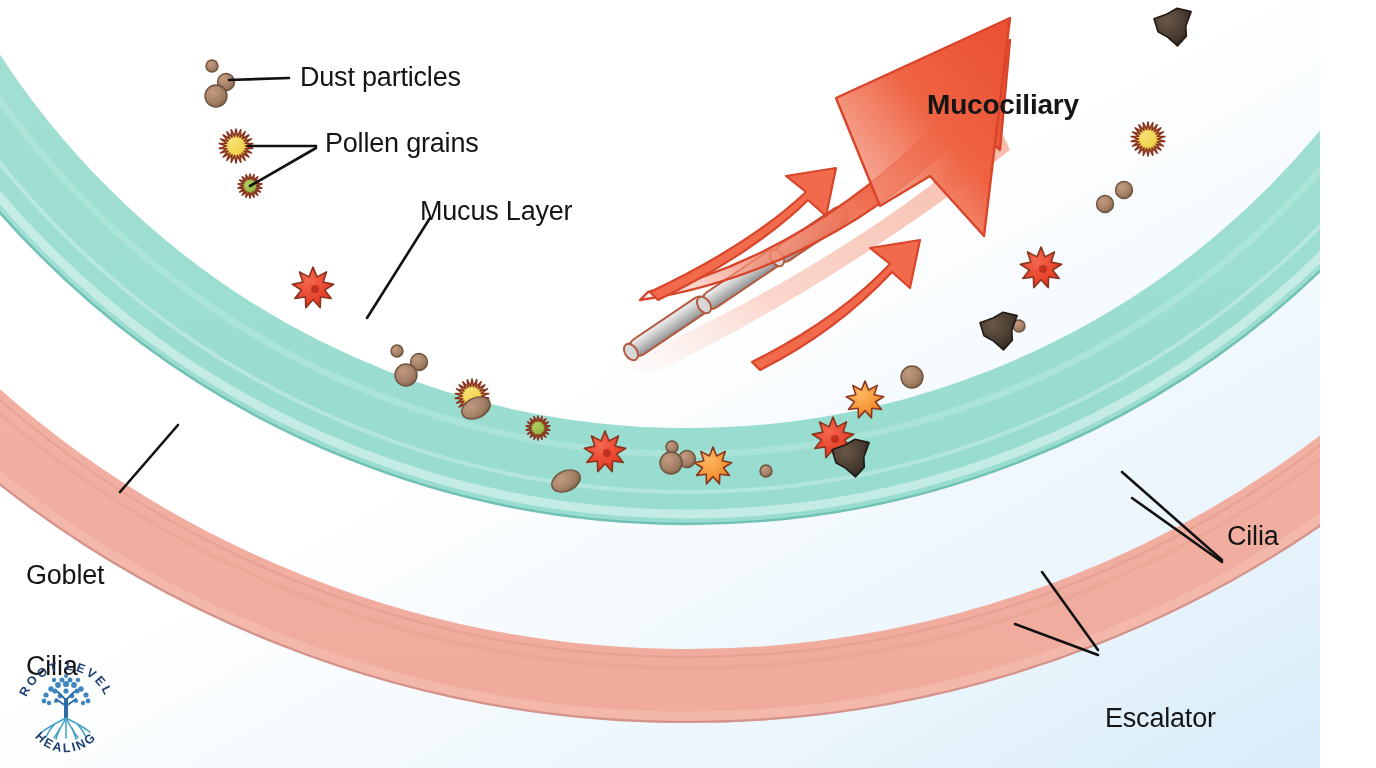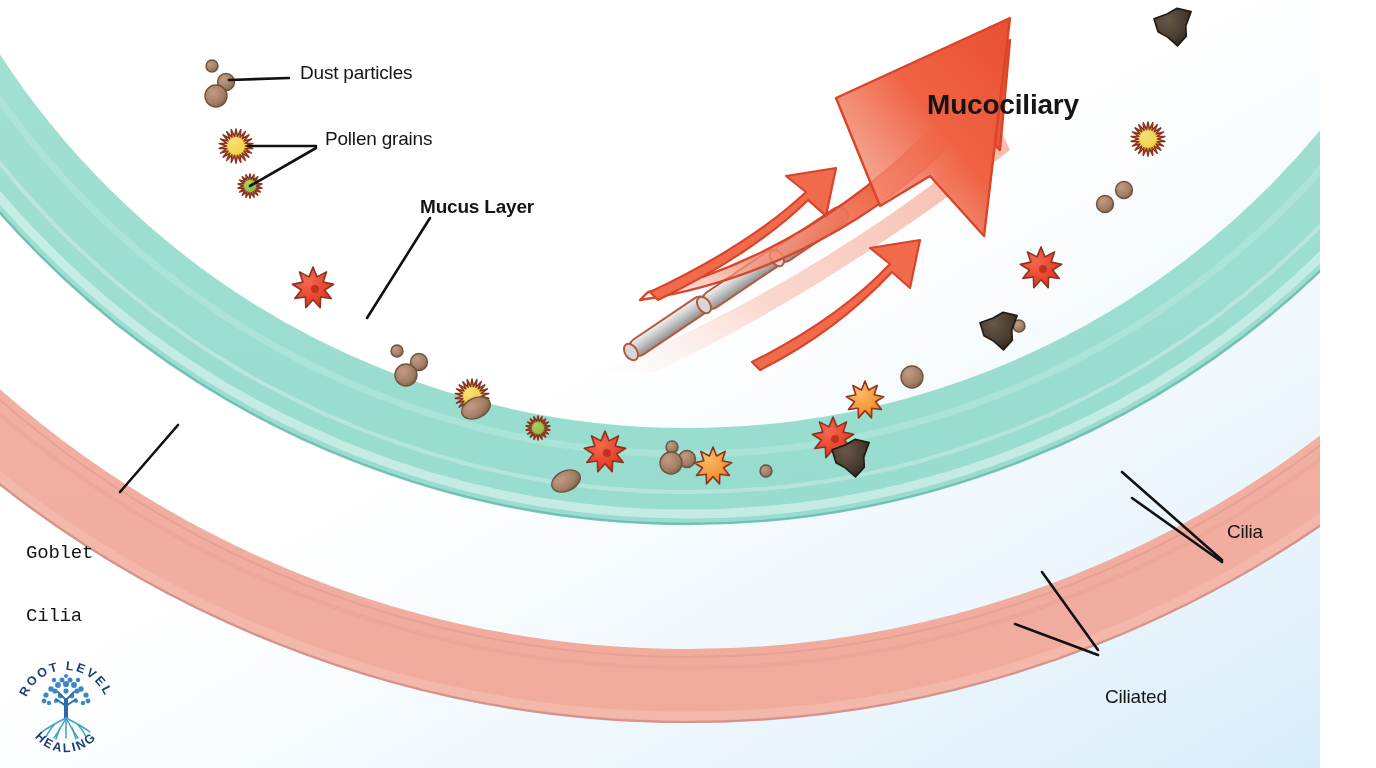--- a/index.html
+++ b/index.html
@@ -7,21 +7,21 @@
     width:1376px;height:768px;overflow:hidden;
     font-family:"Liberation Sans", sans-serif;
     background:#ffffff;
   }
   #stage{position:relative;width:1320px;height:768px;overflow:hidden;}
   #stage svg.layer{position:absolute;top:0;left:0;width:1376px;height:768px;}
   .lbl{
     position:absolute;
     color:#151515;
     font-family:"Liberation Sans", sans-serif;
-    font-size:19px;
+    font-size:27px;
     line-height:1.12;
     white-space:pre;
     letter-spacing:-0.2px;
   }
   .lbl.title{font-weight:bold;font-size:28px;text-align:center;line-height:1.18;}
   .logo-wrap{position:absolute;left:10px;top:656px;width:112px;height:104px;}
 </style>
 </head>
 <body>
 
@@ -795,31 +795,31 @@
   </svg>
 
   <div class="lbl title" style="left:908px;top:22px;width:190px;">
     <div>Mucociliary</div>
   </div>
 
   <div class="lbl" style="left:300px;top:62px;">Dust particles</div>
 
   <div class="lbl" style="left:325px;top:128px;">Pollen grains</div>
 
-  <div class="lbl" style="left:420px;top:196px;font-weight:bold;">Mucus Layer</div>
-
-  <div class="lbl" style="left:26px;top:500px;font-family:Liberation Mono, monospace;">
+  <div class="lbl" style="left:420px;top:196px;">Mucus Layer</div>
+
+  <div class="lbl" style="left:26px;top:500px;">
     <div>Goblet</div>
     <div>Cilia</div>
   </div>
 
   <div class="lbl" style="left:1227px;top:521px;">Cilia</div>
 
   <div class="lbl" style="left:1105px;top:643px;">
-    <div>Ciliated</div>
+    <div>Escalator</div>
     
   </div>
 
   <div class="logo-wrap">
     <svg viewBox="0 0 112 104" width="112" height="104">
       <defs>
         <linearGradient id="logoGrad" x1="0" y1="0" x2="0" y2="1">
           <stop offset="0%" stop-color="#2f6fae"></stop>
           <stop offset="60%" stop-color="#2c6aa8"></stop>
           <stop offset="100%" stop-color="#3fa0c4"></stop>

